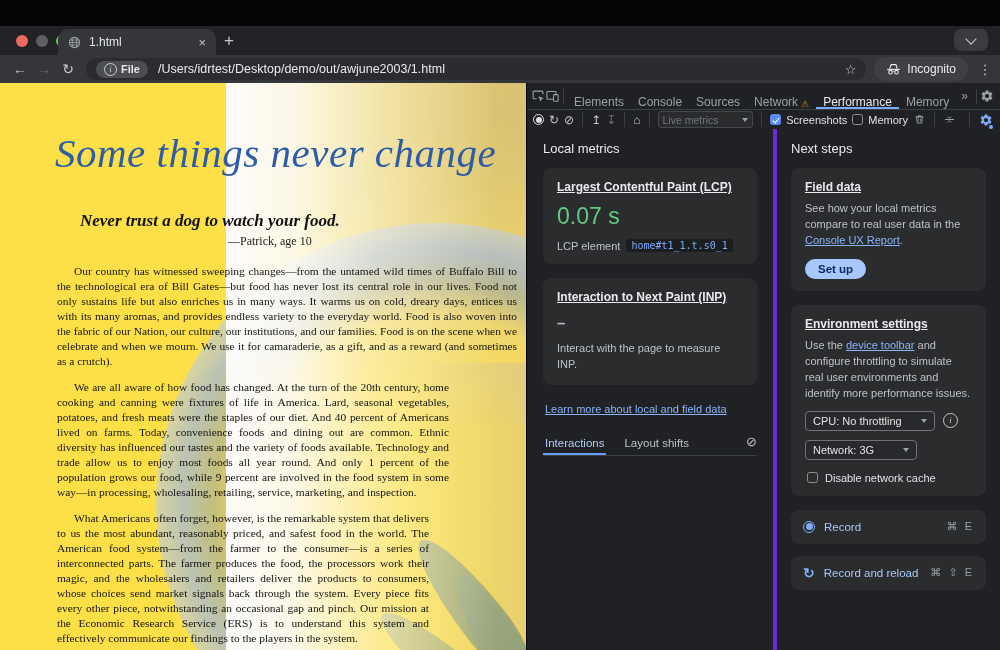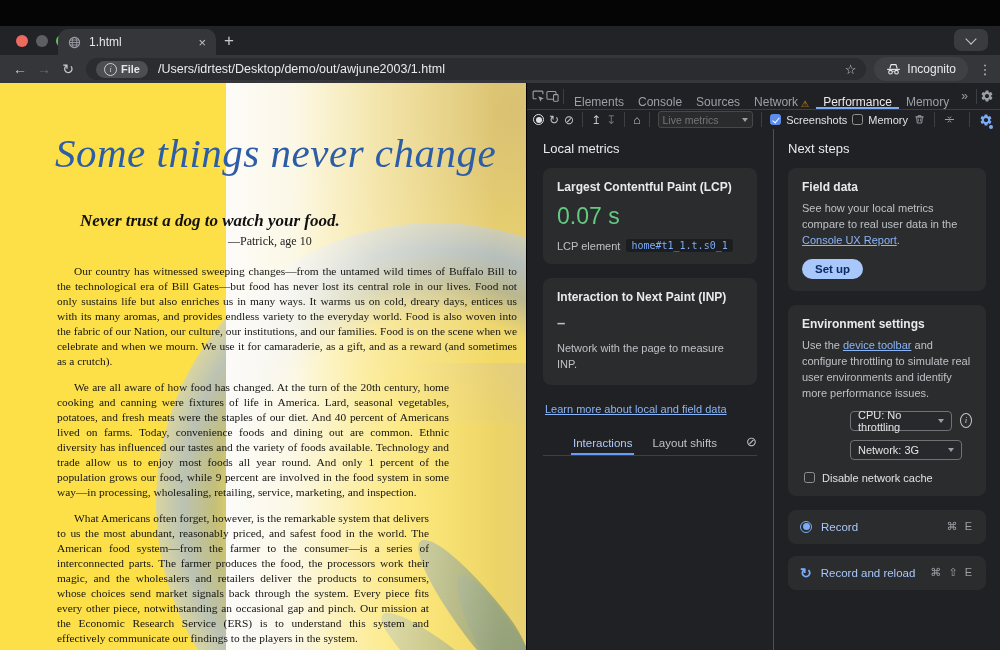--- a/index.html
+++ b/index.html
@@ -87,43 +87,43 @@
   .cb{width:11px;height:11px;border:1.4px solid #8e918f;border-radius:2.5px;box-sizing:border-box;flex-shrink:0;}
   .cb.checked{background:#5b8def;border-color:#5b8def;position:relative;}
   .cb.checked::after{content:"";position:absolute;left:2.5px;top:0.5px;width:3px;height:6px;
        border-right:1.6px solid #fff;border-bottom:1.6px solid #fff;transform:rotate(40deg);}
   .cblabel{color:#dfe1e5;font-size:11px;}
   .gearblue{position:relative;color:#7cacf8;}
   .gearblue .dot{position:absolute;right:1px;bottom:1px;width:4px;height:4px;border-radius:50%;background:#7cacf8;}
   .dtrow3{height:17px;display:flex;align-items:center;padding:0 8px;gap:6px;border-bottom:1px solid #3c4043;flex-shrink:0;}
   .dtbody{flex:1;display:flex;min-height:0;}
   .colL{width:246px;box-sizing:border-box;padding:10px 16px;flex-shrink:0;}
-  .colR{flex:1;border-left:1px solid #6d28d9;box-sizing:border-box;padding:10px 14px;min-width:0;}
+  .colR{flex:1;border-left:4px solid #6d28d9;box-sizing:border-box;padding:10px 14px;min-width:0;}
   .sechead{color:#e8eaed;font-size:13px;margin:2px 0 12px 0;}
   .card{background:#2b2c2e;border-radius:8px;padding:12px 14px;margin-bottom:14px;}
-  .cardtitle{color:#e8eaed;font-size:12px;font-weight:bold;}
+  .cardtitle{color:#e8eaed;font-size:12px;font-weight:bold;text-decoration:underline;}
   .metricval{font-size:23px;margin:9px 0 8px 0;}
   .green{color:#64c981;}
   .desc{font-size:11px;color:#bdc1c6;line-height:1.45;}
   .elemrow{margin-top:9px;font-size:11px;color:#bdc1c6;display:flex;align-items:center;gap:6px;}
   .chip{font-family:"DejaVu Sans Mono",monospace;font-size:10px;color:#7cacf8;background:#1c1d1f;
        padding:1px 5px;border-radius:3px;}
   a.lnk{color:#8ab4f8;text-decoration:underline;font-size:11px;cursor:pointer;}
   .inpdash{font-size:15px;color:#bdc1c6;margin:10px 0 10px 0;font-weight:bold;}
   .learnrow{margin:2px 0 16px 2px;}
   .subtabs{display:flex;align-items:center;border-bottom:1px solid #3c4043;padding-bottom:0;}
   .subtab{font-size:11.5px;padding:4px 2px 6px 2px;}
-  .subtab.active{color:#aecbfa;box-shadow:inset 0 -2px 0 #669df6;margin-left:28px;}
+  .subtab.active{color:#aecbfa;box-shadow:inset 0 -2px 0 #669df6;}
   .subtab.idle{color:#bdc1c6;margin-left:16px;}
   .blockic{color:#c4c7c5;font-size:13px;margin-bottom:4px;}
   .setupbtn{display:inline-block;margin-top:10px;background:#a8c7fa;color:#0b2a63;font-size:11.5px;
        font-weight:bold;padding:4px 13px;border-radius:13px;border:none;}
   .envsel{margin-top:9px;display:flex;align-items:center;gap:8px;}
   .envbox{height:20px;background:#28292c;border:1px solid #707276;border-radius:4px;
-       display:flex;align-items:center;padding:0 7px;box-sizing:border-box;margin-left:48px;}
+       display:flex;align-items:center;padding:0 7px;box-sizing:border-box;}
   .envbox span{color:#e3e3e3;font-size:11px;flex:1;}
   .envbox.cpu{width:130px;} .envbox.net{width:112px;}
   .infoic{width:13px;height:13px;border:1.2px solid #c4c7c5;border-radius:50%;color:#c4c7c5;
        font-size:9px;line-height:13px;text-align:center;font-style:italic;font-family:"Liberation Serif",serif;}
   .cacherow{margin-top:12px;display:flex;align-items:center;gap:7px;padding-left:2px;}
   .reccard{background:#2b2c2e;border-radius:8px;height:34px;display:flex;align-items:center;
        padding:0 12px;margin-top:2px;margin-bottom:12px;}
   .recic{width:10px;height:10px;border:1.6px solid #7cacf8;border-radius:50%;position:relative;flex-shrink:0;}
   .recic::after{content:"";position:absolute;inset:1.5px;background:#7cacf8;border-radius:50%;}
   .reloadic{color:#7cacf8;font-size:14px;font-weight:bold;}
@@ -307,21 +307,21 @@
           <div class="elemrow">
             <span>LCP element</span>
             <span class="chip">home#t1_1.t.s0_1</span>
           </div>
         </div>
 
 
         <div class="card">
           <div class="cardtitle">Interaction to Next Paint (INP)</div>
           <div class="inpdash">–</div>
-          <div class="desc">Network with the page to measure INP.</div>
+          <div class="desc">Interact with the page to measure INP.</div>
         </div>
 
         <div class="learnrow">
           <a class="lnk">Learn more about local and field data</a>
         </div>
 
         <div class="subtabs">
           <div class="subtab active">Interactions</div>
           <div class="subtab idle">Layout shifts</div>
           <div class="spacer"></div>

